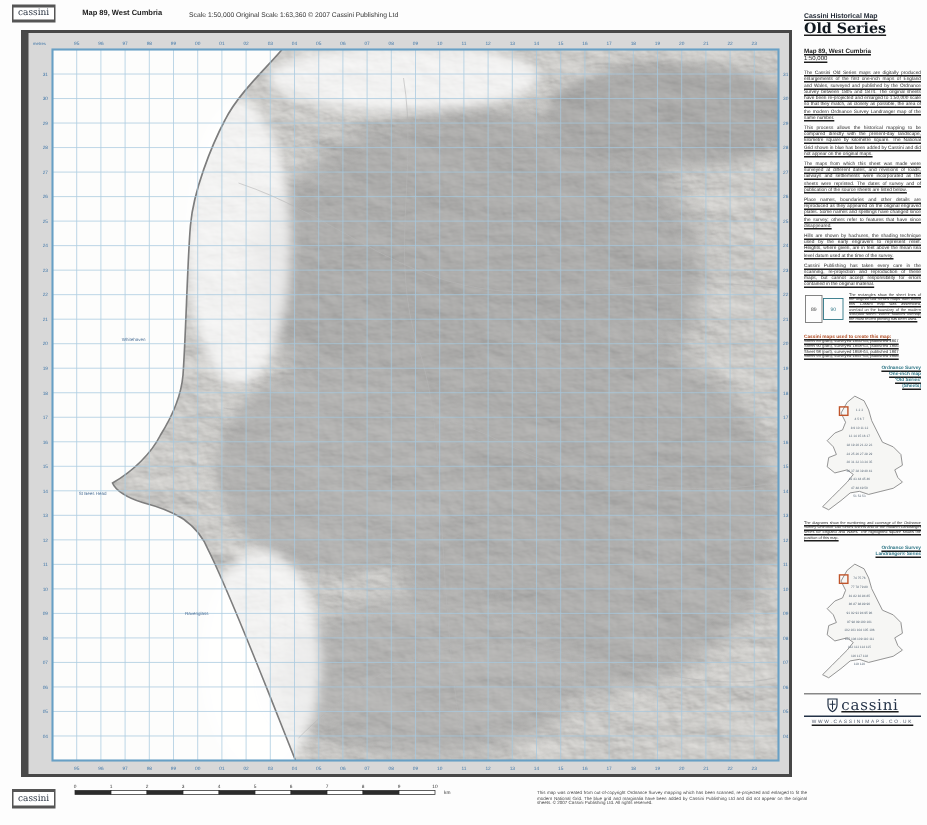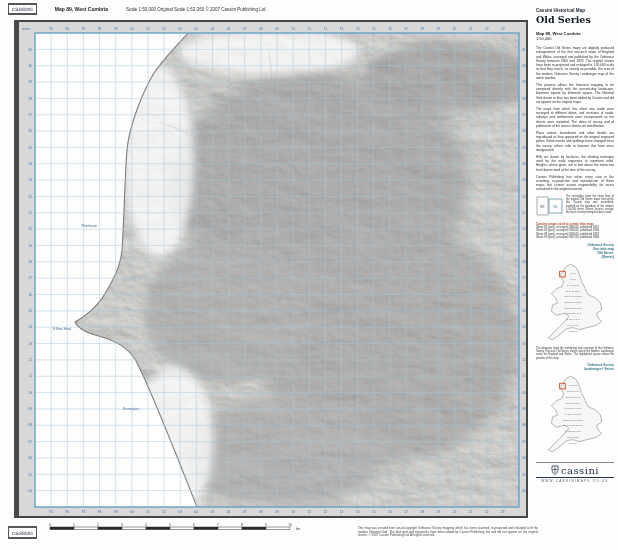--- a/index.html
+++ b/index.html
@@ -17,21 +17,21 @@
   .sheet { position:absolute; left:14px; top:20px; width:514px; height:498px;
            background:#d8d8d8; border:2px solid #474747; border-left:5px solid #4a4a4a; }
   .sheet svg { display:block; }
 
   
   .footer-logo { position:absolute; left:8px; top:521px; }
   .scalebar { position:absolute; left:44px; top:521px; }
   .disclaimer { position:absolute; left:358px; top:527px; width:180px; font-size:3px; line-height:3.6px; color:#444; text-align:justify; }
 
   
-  .sidebar { position:absolute; left:536px; top:8px; width:78px; color:#1c1c1c; }
+  .sidebar { position:absolute; left:536px; top:8px; width:78px; color:#1c1c1c;text-decoration:underline; }
   .sb-brand { font-size:4.6px; font-weight:bold; color:#1c2430; }
   .sb-series { font-family:"DejaVu Serif", serif; font-size:9.5px; font-weight:bold; color:#10181f; margin:1px 0 6px 0; }
   .sb-maptitle { font-size:4.2px; font-weight:bold; }
   .sb-scale { font-size:4px; margin-bottom:5px; }
   .sb-para { font-size:3.2px; line-height:4.3px; text-align:justify; color:#2b2b2b; margin-bottom:2.5px; }
   .sb-diagram-row { display:flex; gap:3px; margin:3px 0 3px 0; }
   .sb-diagram-note { font-size:2.6px; line-height:3.3px; color:#333; text-align:justify; flex:1; }
   .sb-src-head { font-size:3.2px; font-weight:bold; color:#b04a22; margin-top:2px; }
   .sb-src-item { font-size:2.8px; line-height:3.5px; color:#333; }
   .teal-caption { text-align:right; color:#2e7686; font-weight:bold; font-size:3.2px; line-height:4px; margin:3px 0 1px 0; }

